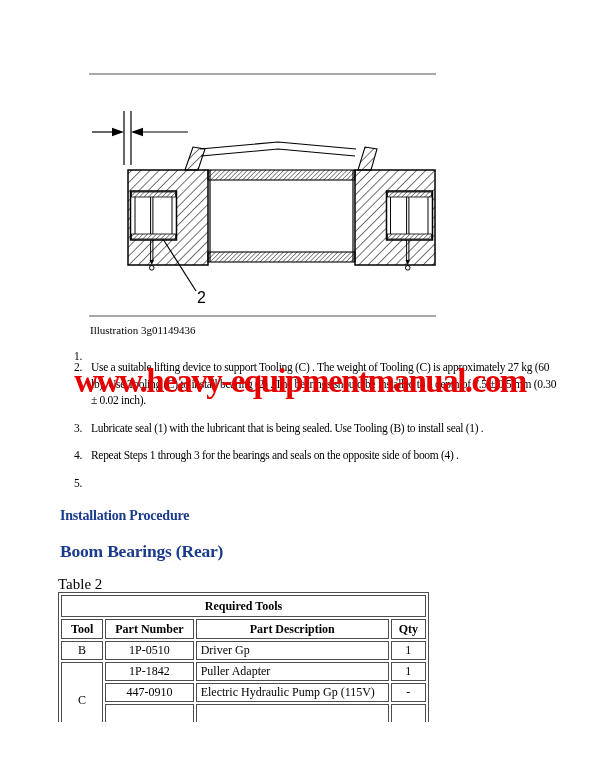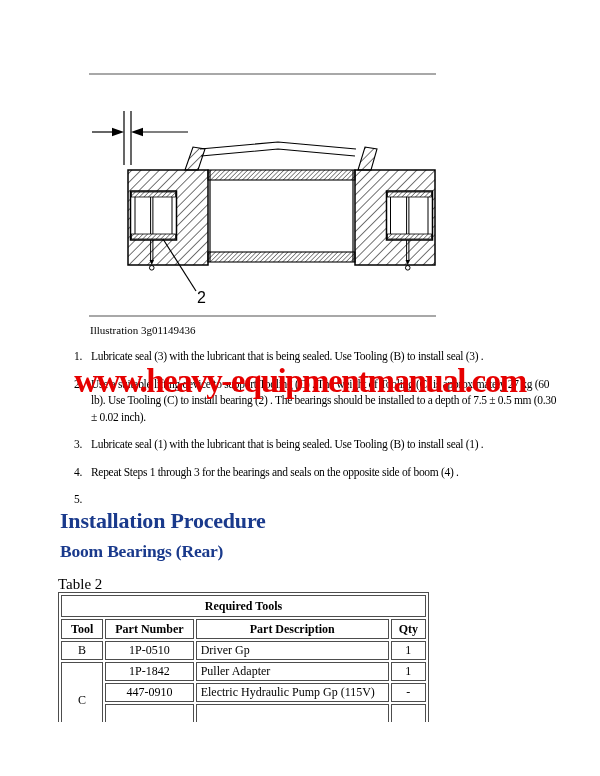--- a/index.html
+++ b/index.html
@@ -26,21 +26,21 @@
   .step-num{position:absolute;left:0;top:0;}
 
   .watermark{
     position:absolute;left:0;top:363px;width:600px;text-align:center;
     font-family:Liberation Serif, serif;font-weight:bold;
     font-size:33px;letter-spacing:-1.5px;white-space:nowrap;
     color:#e60000;z-index:5;
   }
 
   .heading1{
-    position:absolute;left:60px;top:508px;font-size:22px;font-weight:bold;
+    position:absolute;left:60px;top:508px;font-size:14px;font-weight:bold;
     color:#1a3a8c;letter-spacing:-0.2px;
   }
   .heading2{
     position:absolute;left:60px;top:541px;font-size:17.5px;font-weight:bold;
     color:#1a3a8c;letter-spacing:-0.2px;
   }
 
   .table-caption{
     position:absolute;left:58px;top:576px;width:373px;text-align:left;font-size:15px;font-family:Liberation Serif, serif;
   }
@@ -140,21 +140,20 @@
 <div class="rule" id="rule-bottom"></div>
 
 <div class="ill-caption">
   <span>Illustration 3</span>
   <span>g01149436</span>
 </div>
 
 <div class="steps">
   <div class="step">
     <span class="step-num">1.</span>
-    <span>Lubricate seal (3) with the lubricant that is being sealed. Use Tooling (B) to install seal (3) .</span>
   </div>
   <div class="step">
     <span class="step-num">2.</span>
     <span>Use a suitable lifting device to support Tooling (C) . The weight of Tooling (C) is approximately 27 kg (60 lb). Use Tooling (C) to install bearing (2) . The bearings should be installed to a depth of 7.5 ± 0.5 mm (0.30 ± 0.02 inch).</span>
   </div>
   <div class="step">
     <span class="step-num">3.</span>
     <span>Lubricate seal (1) with the lubricant that is being sealed. Use Tooling (B) to install seal (1) .</span>
   </div>
   <div class="step">

